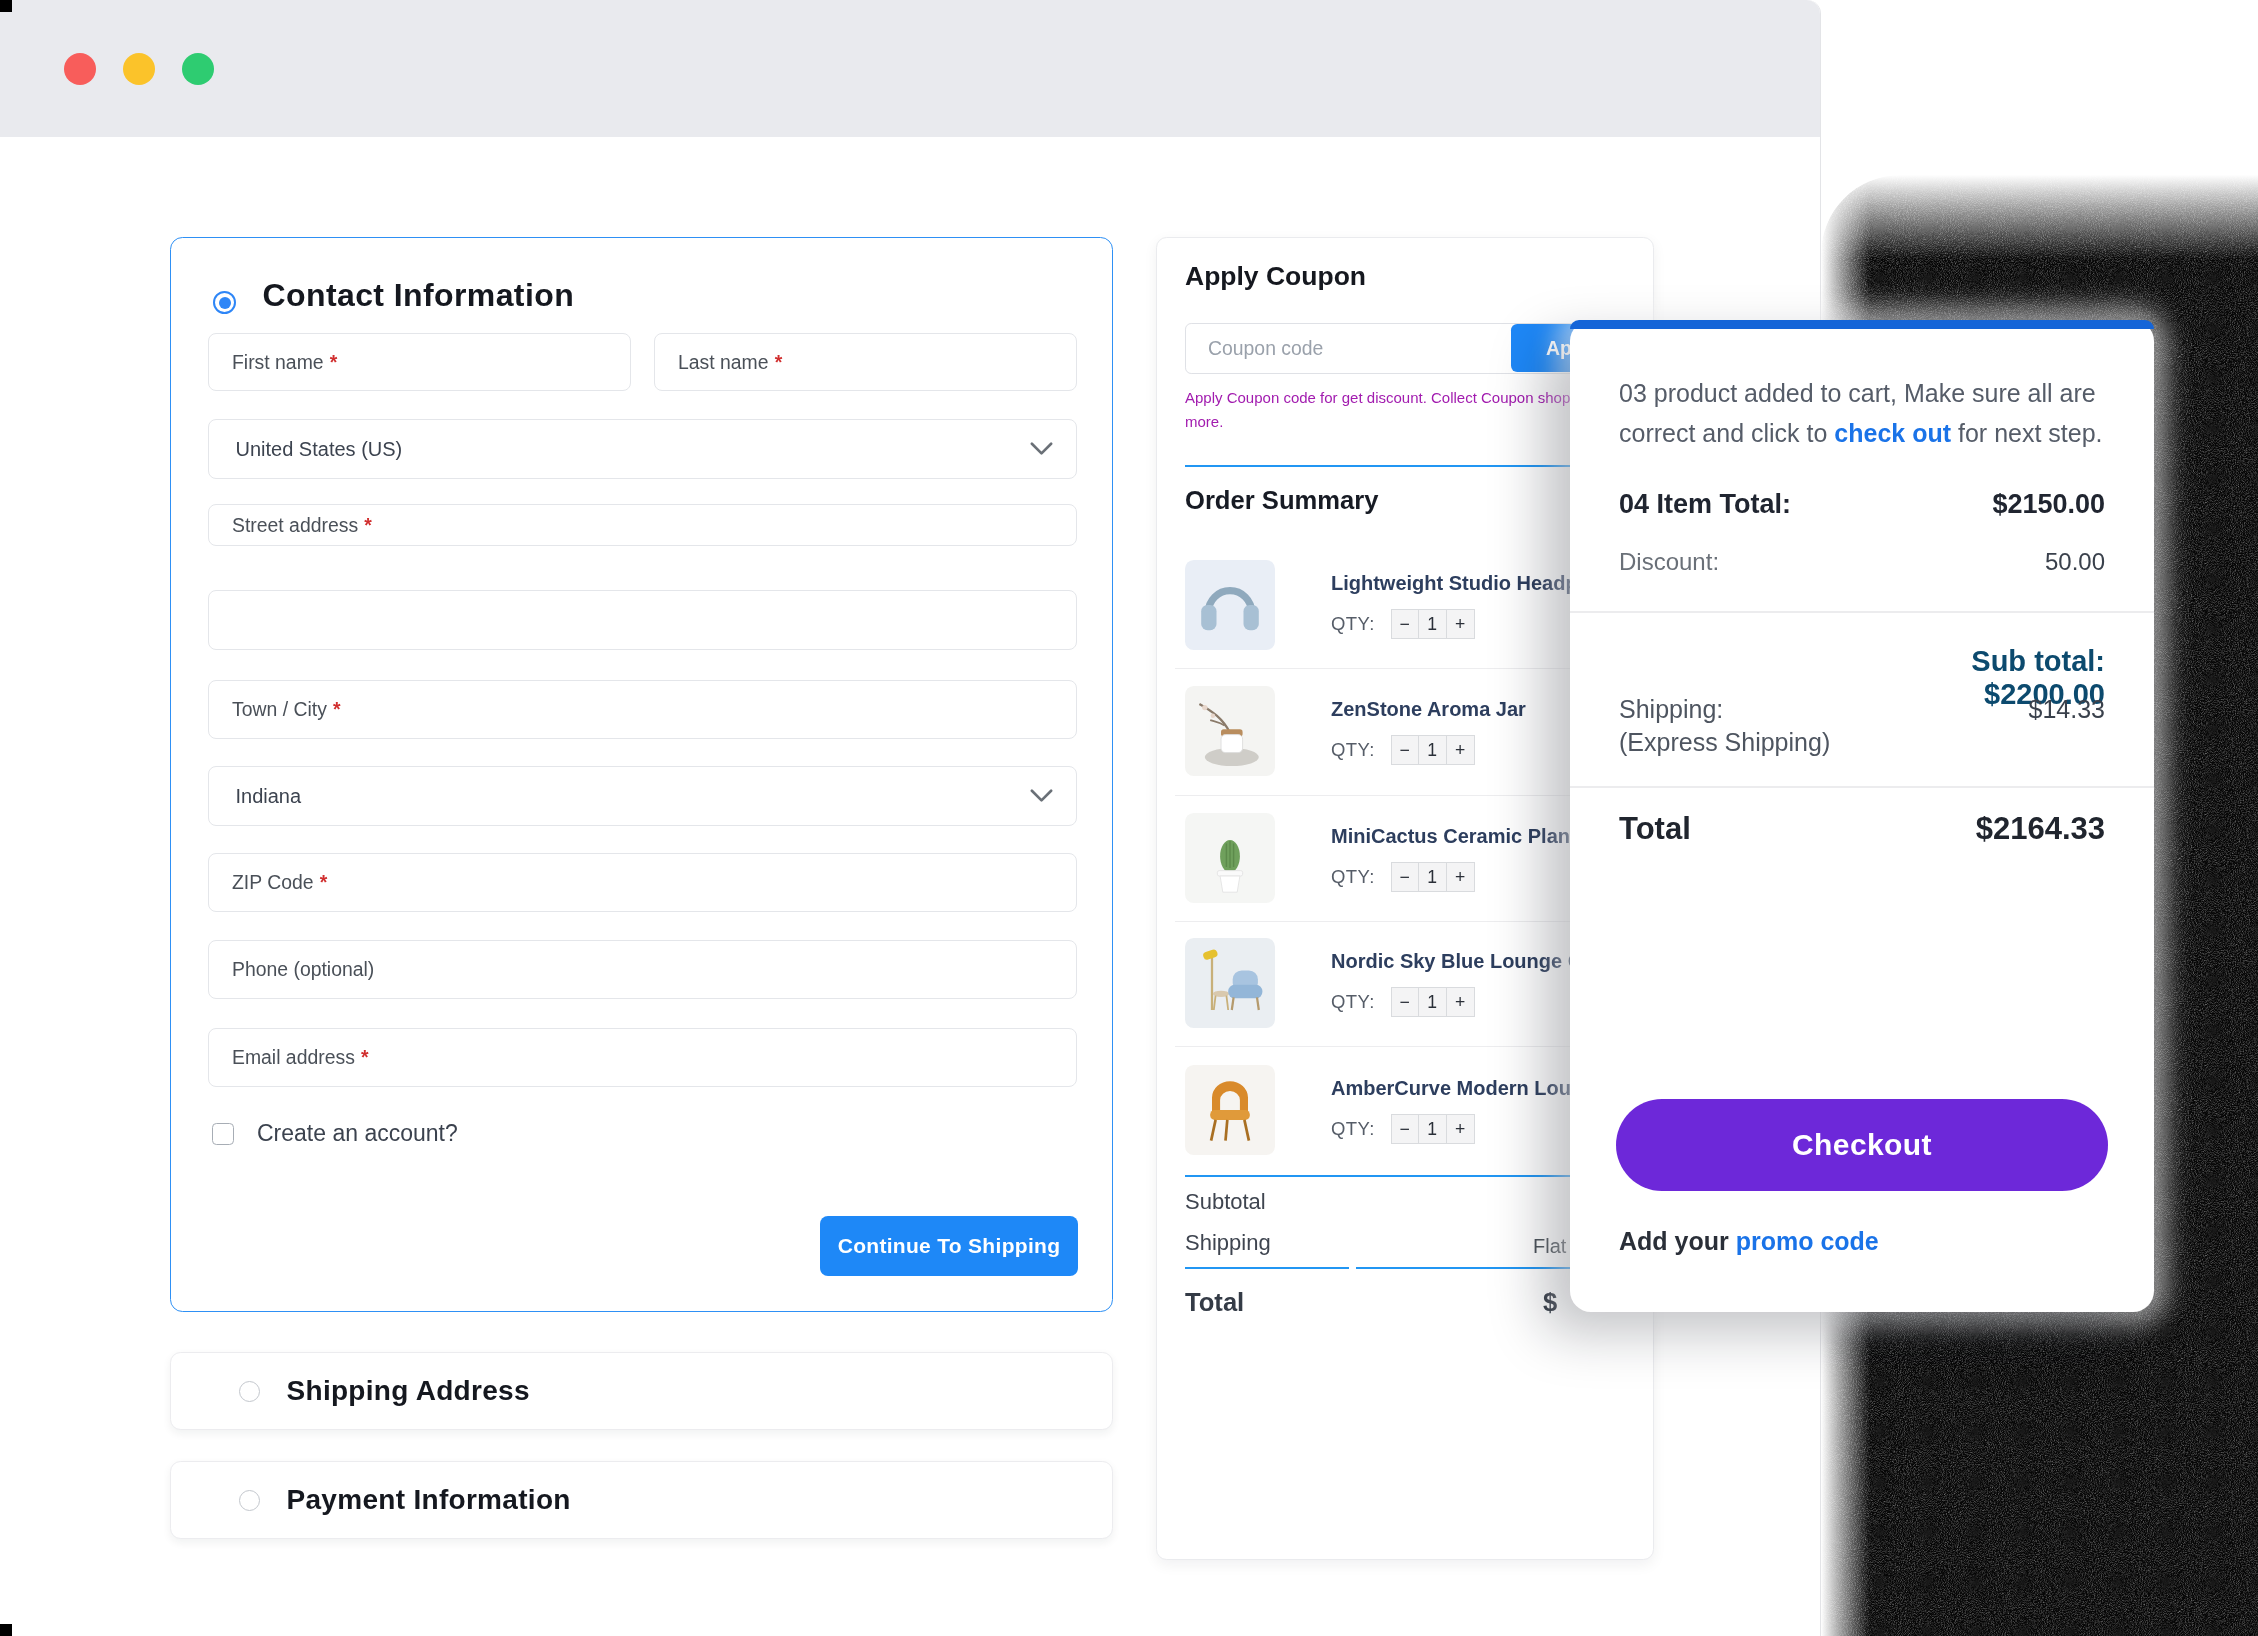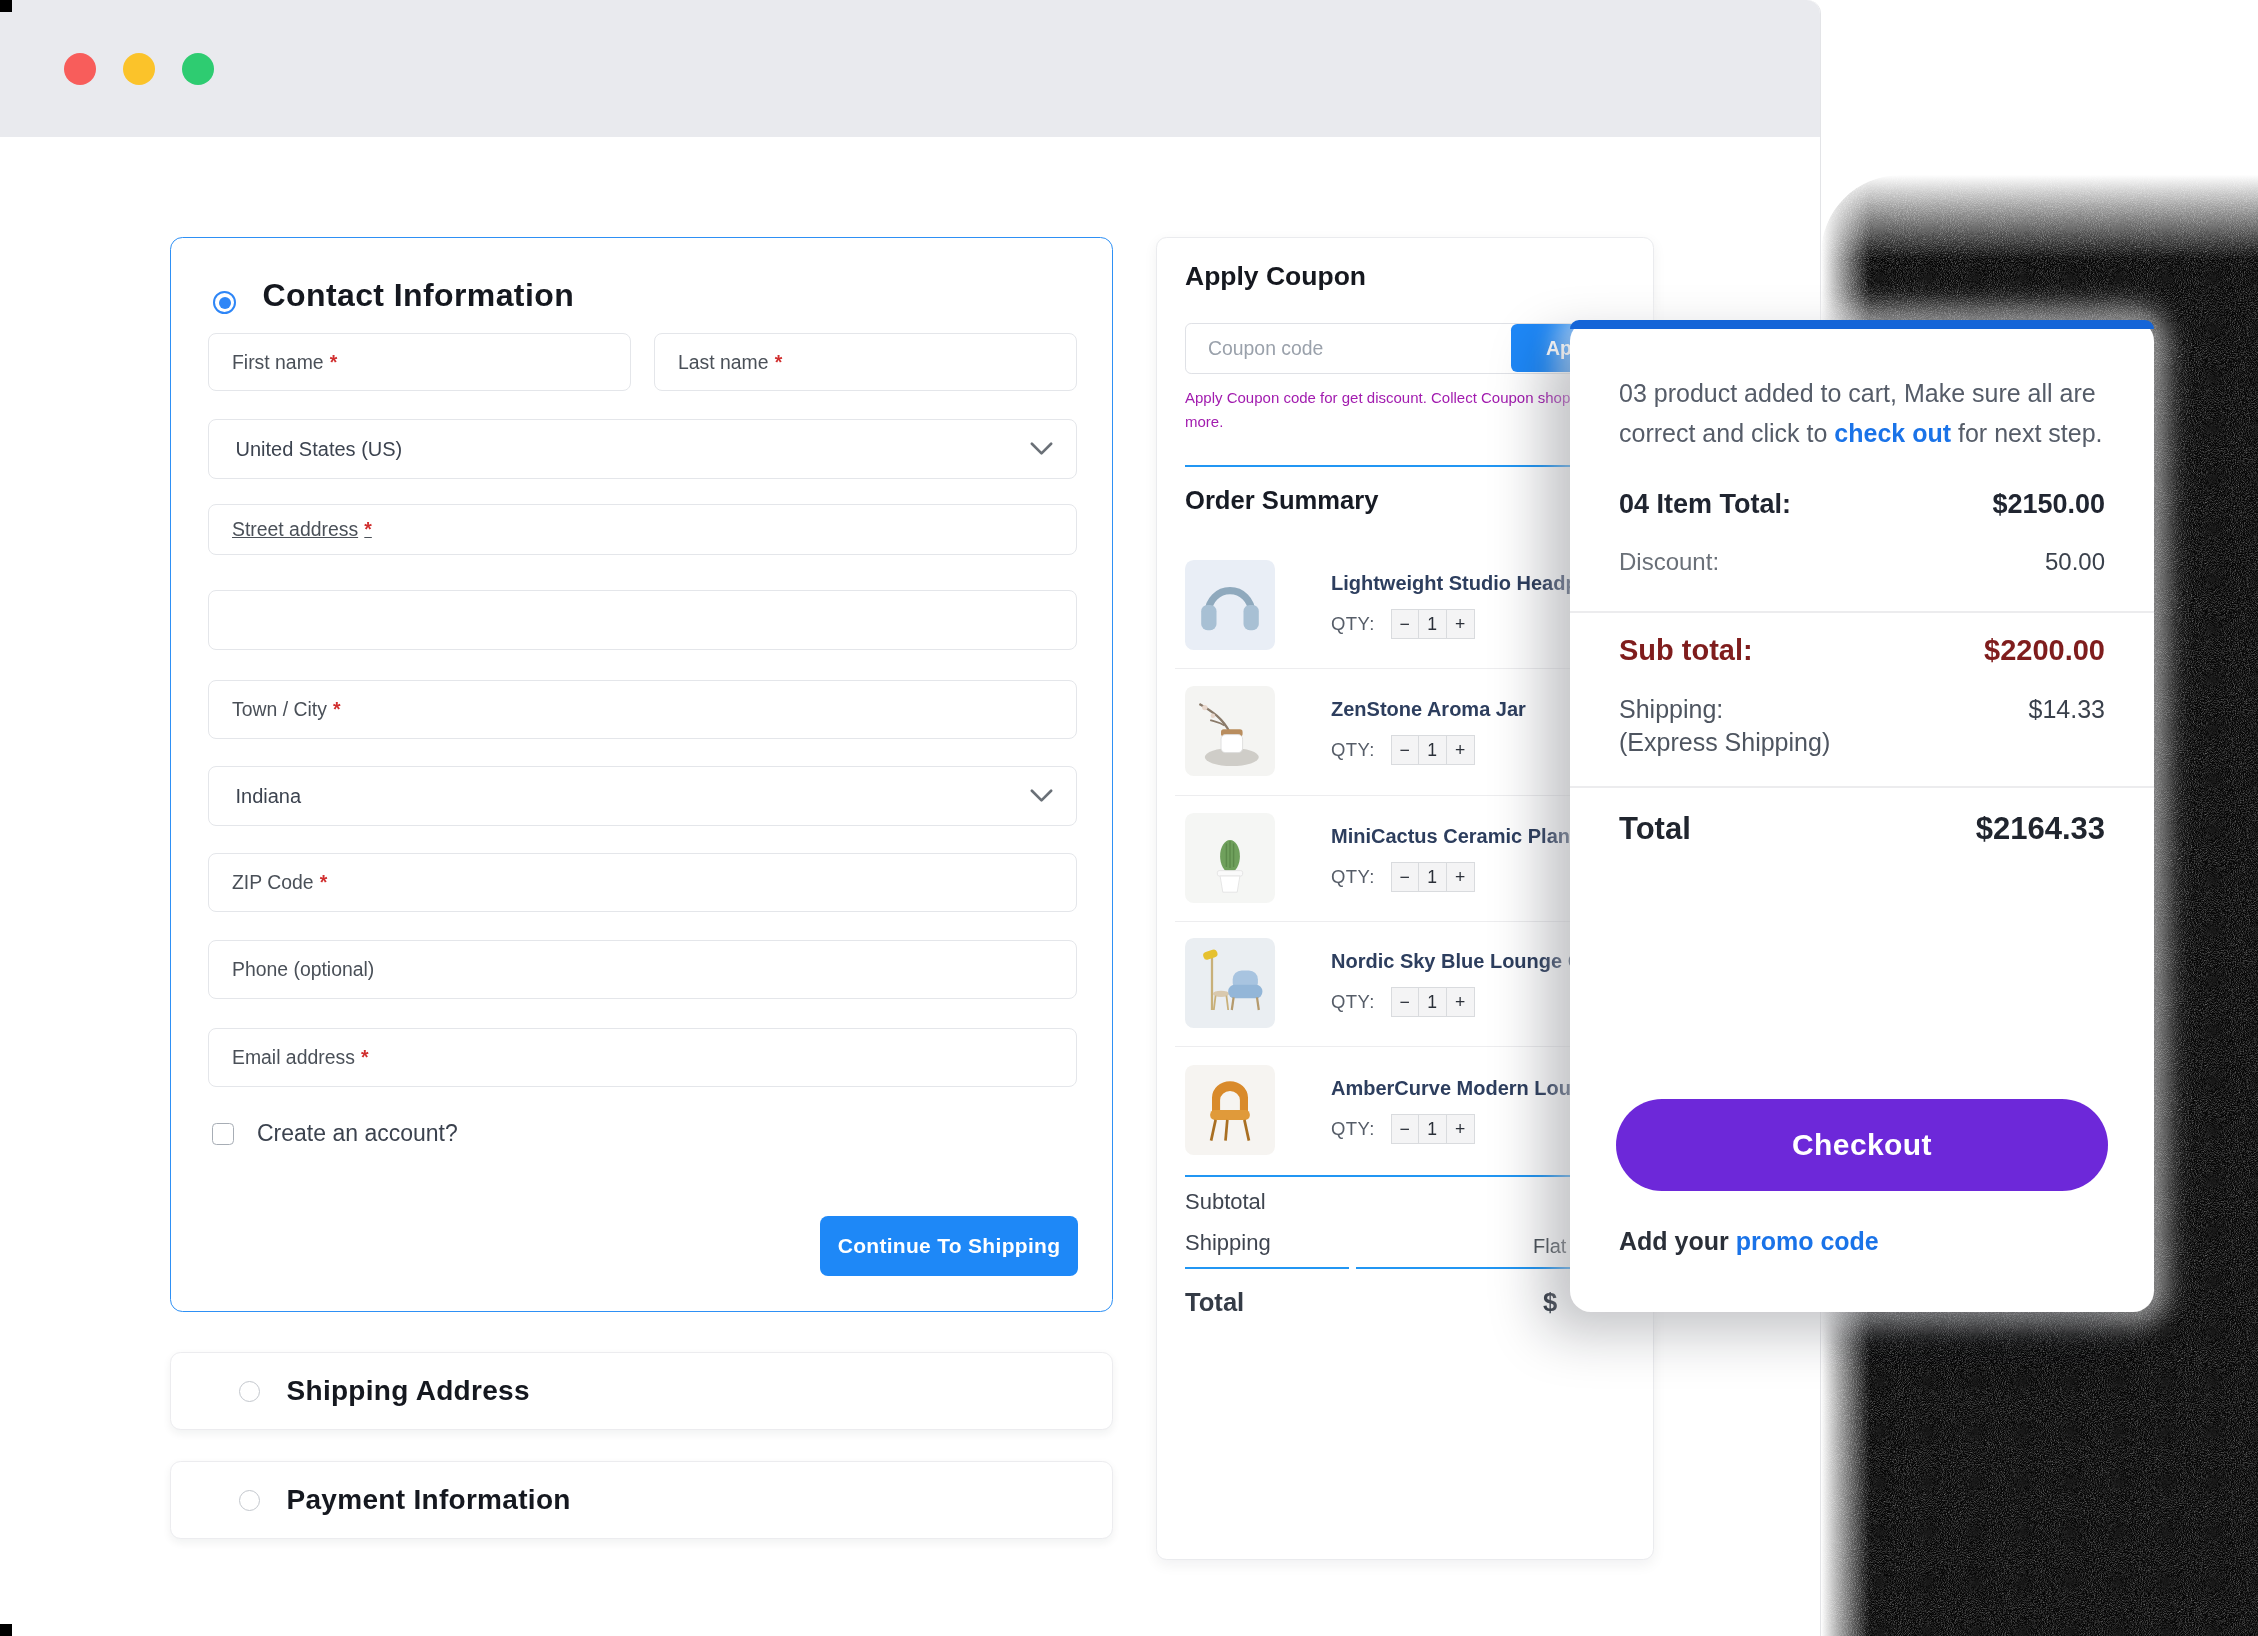--- a/index.html
+++ b/index.html
@@ -38,21 +38,21 @@
     position:absolute; background:#fff; border:1.8px solid #e4e6ea; border-radius:8px;
     display:flex; align-items:center; padding-left:23px; font-size:19.4px; color:#4a5058;
   }
   .field .req { color:#d12f2f; margin-left:6.2px; font-size:19.4px; font-weight:700; }
   .select { justify-content:space-between; padding-right:23px; padding-left:26.5px; font-size:20px; color:#3c434f; }
   .chev { width:23px; height:14px; flex:none; }
 
   .f-first  { left:37px;  top:95px; width:423px; height:58px; }
   .f-last   { left:483px; top:95px; width:423px; height:58px; }
   .f-country{ left:37px;  top:181px; width:869px; height:60px; }
-  .f-street { left:37px;  top:266px; width:869px; height:51px;text-decoration:underline; }
+  .f-street { left:37px;  top:266px; width:869px; height:42px; }
   .f-addr2  { left:37px;  top:352px; width:869px; height:60px; }
   .f-city   { left:37px;  top:442px; width:869px; height:59px; }
   .f-state  { left:37px;  top:528px; width:869px; height:60px; }
   .f-zip    { left:37px;  top:615px; width:869px; height:59px; }
   .f-phone  { left:37px;  top:702px; width:869px; height:59px; }
   .f-email  { left:37px;  top:790px; width:869px; height:59px; }
 
   .check-row { position:absolute; left:41px; top:882px; display:flex; align-items:center; gap:23px; }
   .checkbox { width:22px; height:22px; border:1.8px solid #a7adb5; border-radius:4.4px; background:#fff; flex:none; }
   .check-label { font-size:23px; color:#3b424e; }
@@ -137,21 +137,21 @@
     box-shadow:-26.5px 21px 53px rgba(15,20,30,.25), 0 0 25px 14px rgba(255,255,255,.55);
   }
   .cart-topbar { height:8.8px; background:#1565d8; border-radius:21px 21px 0 0; }
   .msg { position:absolute; left:49px; top:53px; width:494px; font-size:25px; line-height:1.6; color:#555c68; }
   .msg .link { color:#1a73e8; font-weight:700; }
   .crow { position:absolute; left:49px; right:49px; display:flex; justify-content:space-between; align-items:flex-end; }
   .r-itemtotal { top:169px; font-size:27px; font-weight:600; color:#202530; }
   .r-discount  { top:228px; font-size:24px; } .r-discount .lbl{ color:#6a7078; } .r-discount .val{ color:#3a414c; }
   .cdiv { position:absolute; left:0; right:0; height:1.8px; background:#ececee; }
   .cd1 { top:291px; } .cd2 { top:466px; }
-  .r-subtotal { top:314px; font-size:29px; font-weight:600; color:#7f1d1d; }
+  .r-subtotal { top:325px; font-size:29px; font-weight:600; color:#0c4a6e;flex-direction:column; }
   .r-shipping { top:375px; font-size:25px; } .r-shipping .lbl{ color:#4e5560; } .r-shipping .val{ color:#3a414c; }
   .ship-note { position:absolute; left:49px; top:408px; font-size:25px; color:#4e5560; }
   .r-total { top:491px; font-size:31px; font-weight:600; color:#20252e; }
   .btn-checkout {
     position:absolute; left:46px; top:779px; width:492px; height:92px;
     background:#6d28d9; border-radius:48px; color:#fff; font-size:30px; font-weight:600;
     display:flex; align-items:center; justify-content:center; letter-spacing:0.4px;
   }
   .promo { position:absolute; left:49px; top:907px; font-size:25px; color:#2a2f38; font-weight:600; }
   .promo .link { color:#1a73e8; font-weight:600; }

